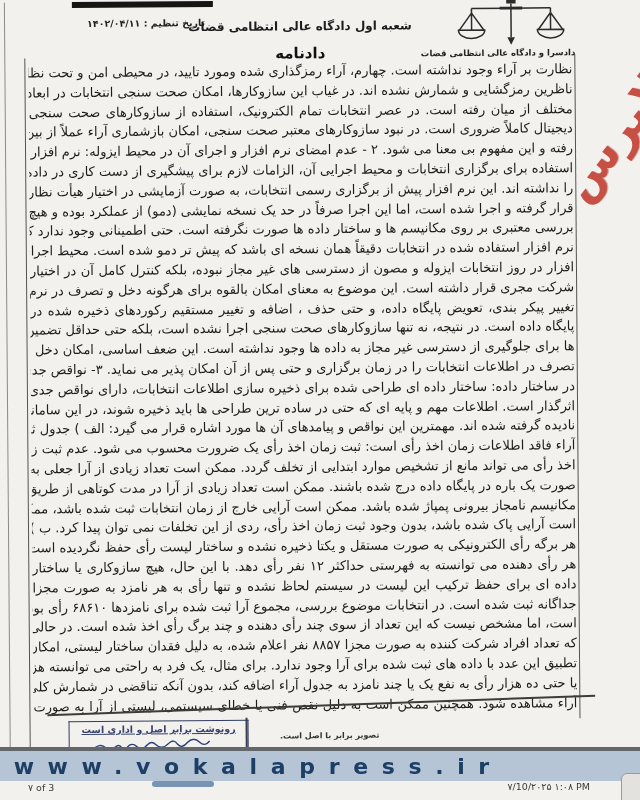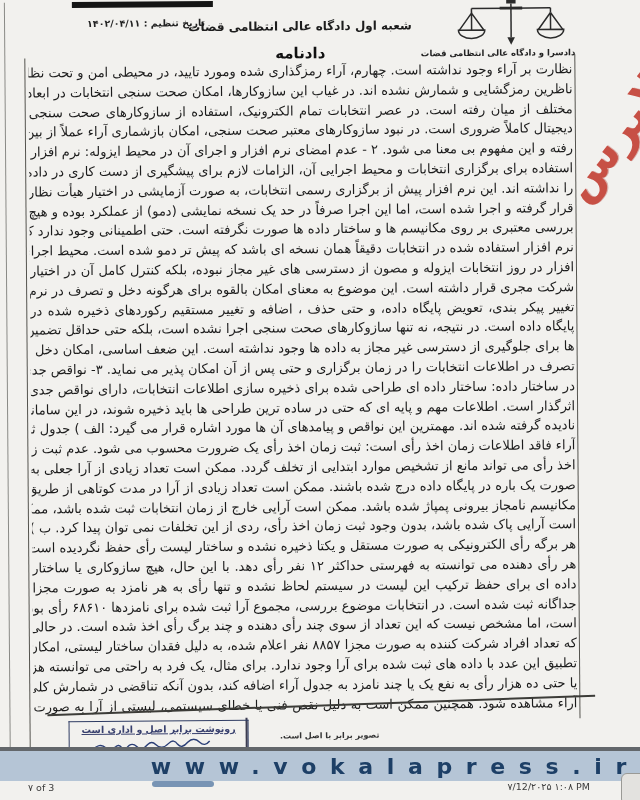--- a/index.html
+++ b/index.html
@@ -45,21 +45,21 @@
       border:1.5px solid #2f3c63;border-bottom:none;background:transparent;}
   #copy-stamp{position:absolute;left:0;top:2px;width:100%;text-align:center;direction:rtl;
       font-size:9.5px;font-weight:bold;color:#38406e;text-decoration:underline;}
   #stamp-signature{position:absolute;left:18px;top:17px;}
   #cell-divider{position:absolute;left:243px;top:717px;width:1.5px;height:32px;background:#3c3c50;}
   #image-certified{position:absolute;left:252px;top:731px;width:150px;text-align:center;
       font-size:8px;font-weight:bold;color:#333;direction:rtl;}
 
   
   #site-bar{position:absolute;left:0;top:747px;width:640px;height:30px;background:#b5c5d6;
-      border-top:4px solid #63676b;display:flex;align-items:center;justify-content:flex-end;}
+      border-top:4px solid #63676b;display:flex;align-items:center;justify-content:flex-start;}
   #site-bar-text{font-size:22px;font-weight:bold;color:#1d3f66;letter-spacing:.62em;
       font-family:"DejaVu Sans",sans-serif;text-indent:.62em;direction:ltr;}
   #blue-smudge{position:absolute;left:152px;top:781px;width:62px;height:6px;background:#4f74a0;
       opacity:.75;border-radius:3px;}
   #page-indicator{position:absolute;left:28px;top:782px;font-size:9.5px;color:#3a3a3a;direction:ltr;}
   #timestamp{position:absolute;left:470px;top:781px;width:120px;text-align:right;
       font-size:9.5px;color:#3a3a3a;direction:ltr;}
   #corner-artifact{position:absolute;left:621px;top:773px;width:30px;height:30px;
       background:#e3e2df;border:1.5px solid #9a9a96;border-radius:6px;}
 </style>
@@ -143,16 +143,16 @@
     <div id="image-certified">تصویر برابر با اصل است.</div>
 
     <div id="press-watermark">وکلاپرس</div>
   </div>
 
   <div id="site-bar">
     <span id="site-bar-text">www.vokalapress.ir</span>
   </div>
   <div id="blue-smudge"></div>
   <div id="page-indicator">۷ of 3</div>
-  <div id="timestamp">۷/12/۲۰۲۵ ۱:۰۸ PM</div>
+  <div id="timestamp">۷/10/۲۰۲۵ ۱:۰۸ PM</div>
   <div id="corner-artifact"></div>
 
 </div>
 
 </body></html>

